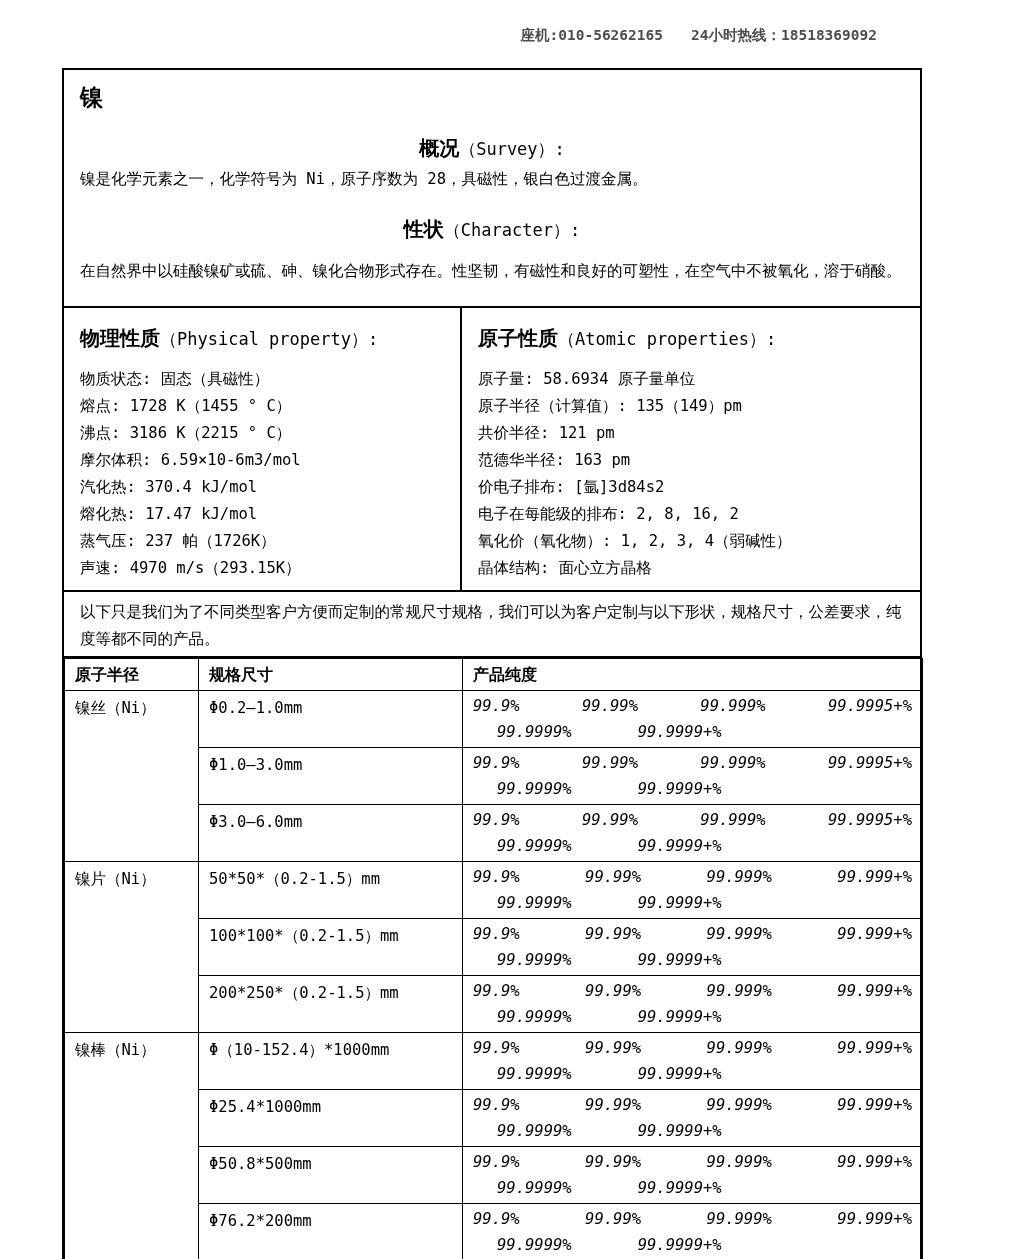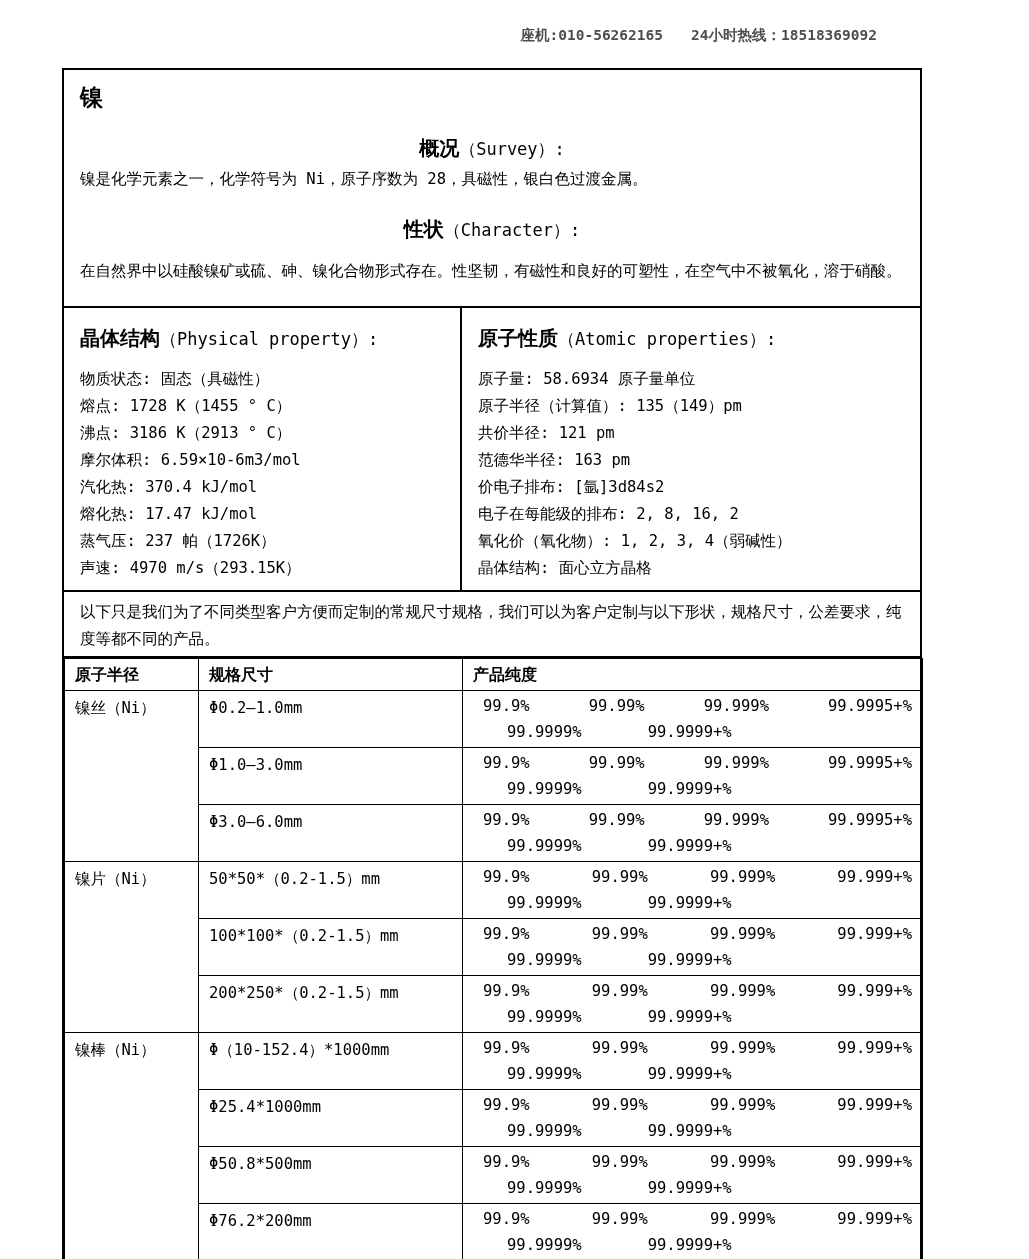--- a/index.html
+++ b/index.html
@@ -68,21 +68,21 @@
     font-weight: bold;
     font-size: 16px;
     padding: 3px 10px;
     line-height: 25px;
   }
   col.c-name { width: 134px; }
   col.c-spec { width: 264px; }
   col.c-purity { width: 460px; }
   td.cell-name  { padding: 4px 10px; line-height: 26px; }
   td.cell-spec  { padding: 4px 10px; line-height: 26px; height: 56px; }
-  td.cell-purity { padding: 2px 10px 2px 20px; }
+  td.cell-purity { padding: 2px 10px 2px 10px; font-style: italic; }
   .purity-line1 { display: flex; justify-content: space-between; line-height: 26px; }
   .purity-line2 { display: flex; gap: 66px; line-height: 26px; margin-left: 24px; }
 </style>
 </head>
 <body>
 
 <div class="page">
 
   <div class="contact">
     <span>座机:010-56262165</span>
@@ -101,26 +101,26 @@
 
       <div class="sub-heading">
         <span class="cn">性状</span><span class="en">（Character）:</span>
       </div>
       <div class="char-para">在自然界中以硅酸镍矿或硫、砷、镍化合物形式存在。性坚韧，有磁性和良好的可塑性，在空气中不被氧化，溶于硝酸。</div>
     </div>
 
     <div class="sec sec-props">
       <div class="props-col left">
         <div class="props-heading">
-          <span class="cn">晶体结构</span><span class="en">（Physical property）:</span>
+          <span class="cn">物理性质</span><span class="en">（Physical property）:</span>
         </div>
         <ul class="props-list">
           <li>物质状态: 固态（具磁性）</li>
           <li>熔点: 1728 K（1455 ° C）</li>
-          <li>沸点: 3186 K（2913 ° C）</li>
+          <li>沸点: 3186 K（2215 ° C）</li>
           <li>摩尔体积: 6.59×10-6m3/mol</li>
           <li>汽化热: 370.4 kJ/mol</li>
           <li>熔化热: 17.47 kJ/mol</li>
           <li>蒸气压: 237 帕（1726K）</li>
           <li>声速: 4970 m/s（293.15K）</li>
         </ul>
       </div>
       <div class="props-col right">
         <div class="props-heading">
           <span class="cn">原子性质</span><span class="en">（Atomic properties）:</span>

